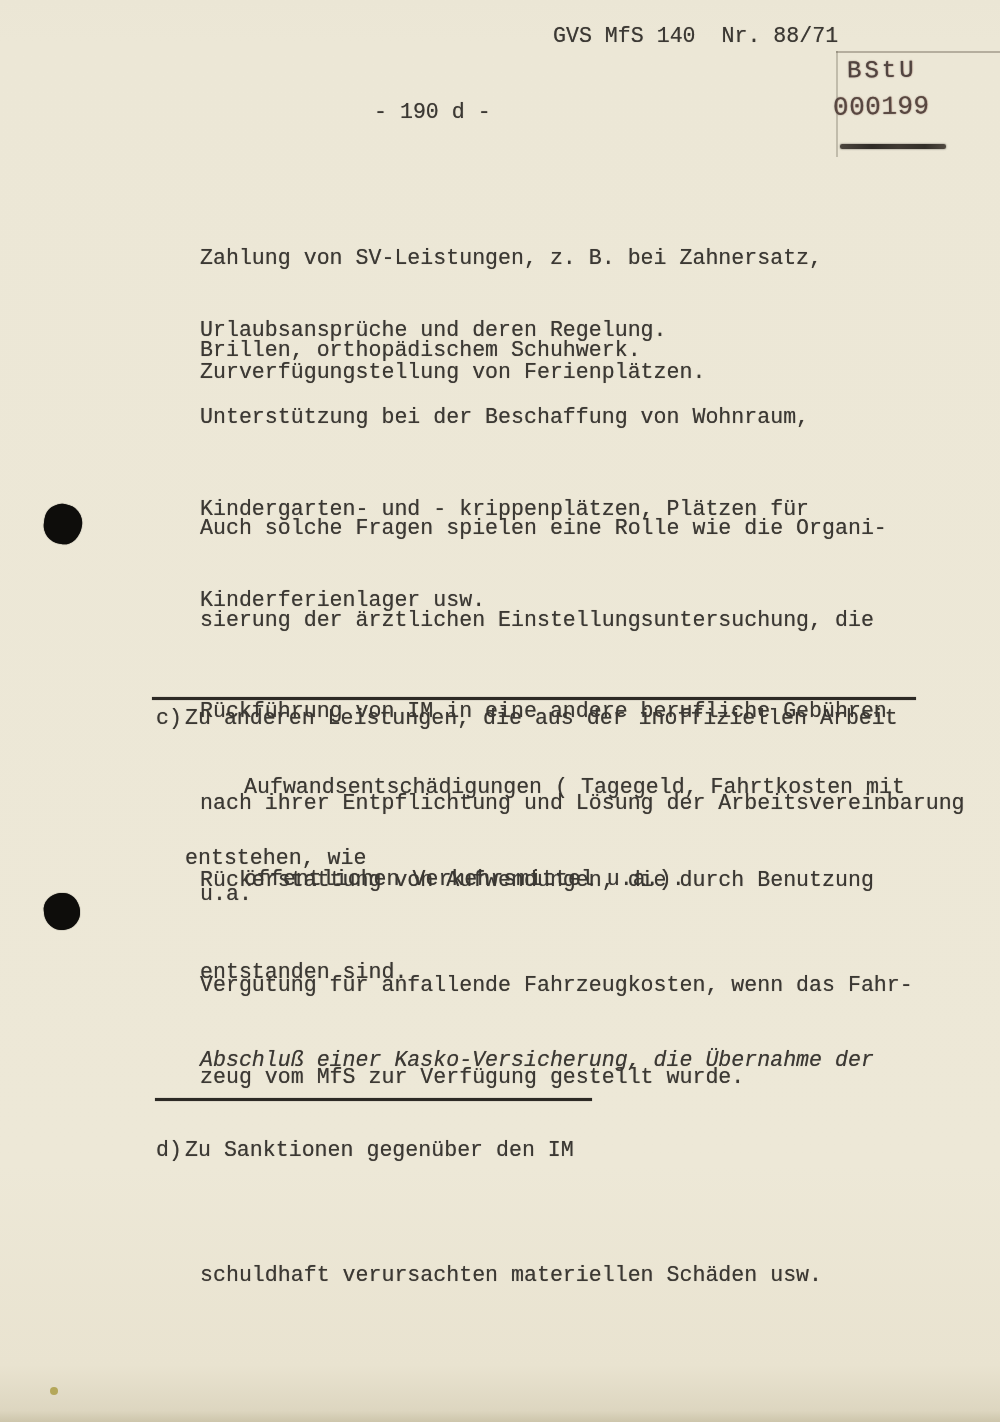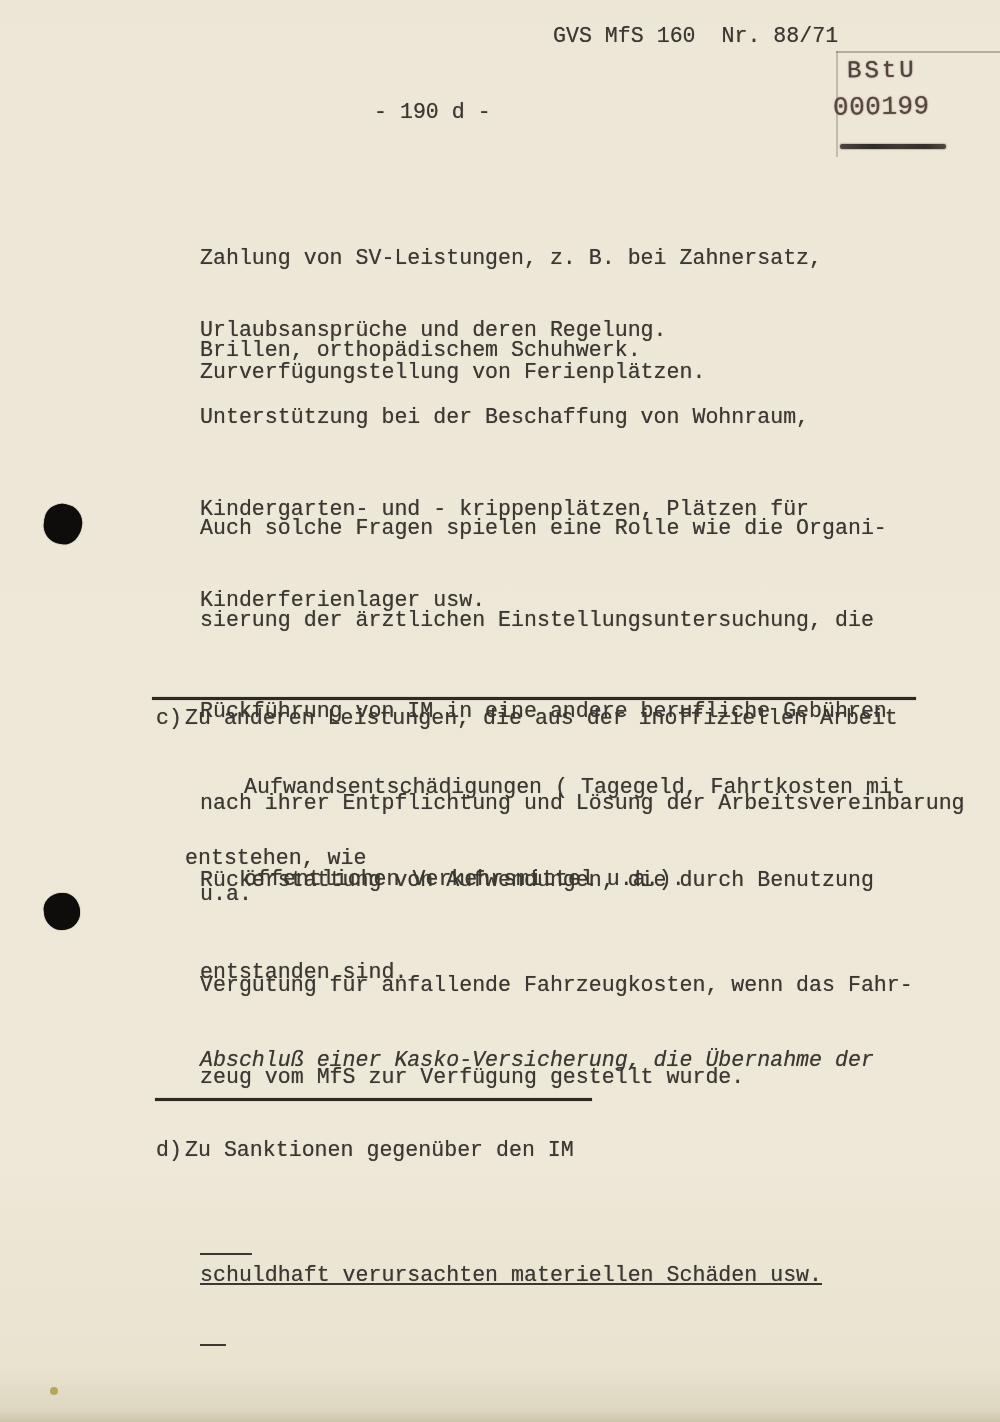--- a/index.html
+++ b/index.html
@@ -90,21 +90,21 @@
     position:absolute;left:50px;top:1387px;width:8px;height:8px;
     border-radius:50%;
     background:#a99a3e;opacity:0.8;
   }
 </style>
 </head>
 <body>
 
 <div class="page">
 
-  <div class="tw abs" style="left:553px;top:21px;">GVS MfS 160  Nr. 88/71</div>
+  <div class="tw abs" style="left:553px;top:21px;">GVS MfS 140  Nr. 88/71</div>
 
   <div class="tw abs" style="left:374px;top:97px;">- 190 d -</div>
 
   <div>
     <div class="stamp-topline"></div>
     <div class="stamp-leftline"></div>
     <div class="stamp-org">BStU</div>
     <div class="stamp-number">000199</div>
     <div class="stamp-bottombar"></div>
   </div>
@@ -170,17 +170,17 @@
 
   <div class="tw abs heading" style="top:1074px;">
     <div class="head-row">
       <span class="head-label">d)</span>
       <span>Zu Sanktionen gegenüber den IM</span>
     </div>
   </div>
   <div class="rule" style="left:155px;top:1098px;width:437px;"></div>
 
 
-  <div class="tw abs para" style="top:1199px;text-decoration:underline;">
+  <div class="tw abs para" style="top:1199px;">
     <div>schuldhaft verursachten materiellen Schäden usw.</div>
   </div>
 
 </div>
 
 </body></html>

